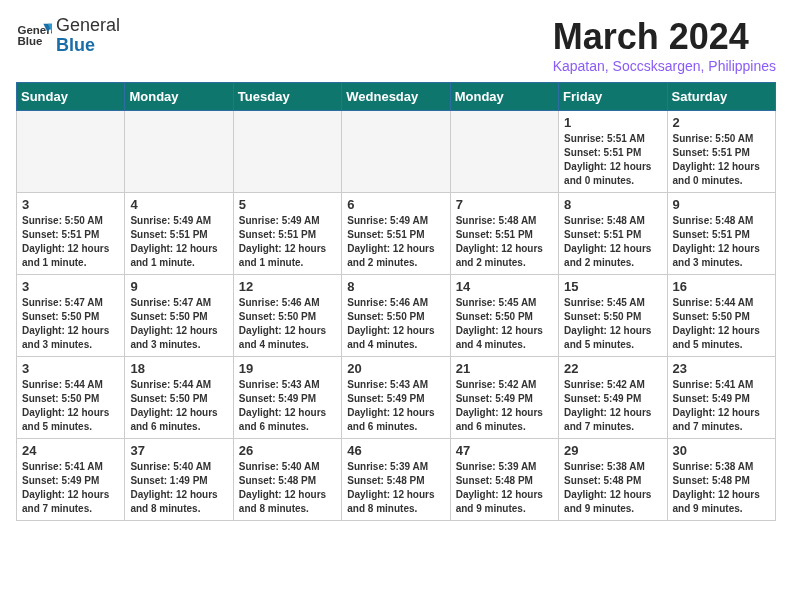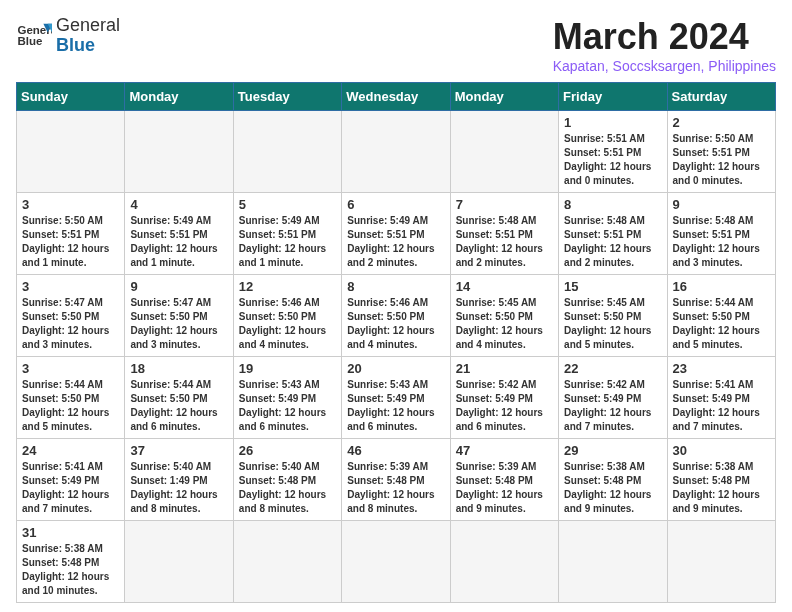--- a/index.html
+++ b/index.html
@@ -342,29 +342,14 @@
 and 9 minutes.</div>
         </td>
         <td>
           <span class="day-number">30</span>
           <div class="day-info">Sunrise: 5:38 AM
 Sunset: 5:48 PM
 Daylight: 12 hours
 and 9 minutes.</div>
         </td>
       </tr>
-      <tr>
-        <td>
-          <span class="day-number">31</span>
-          <div class="day-info">Sunrise: 5:38 AM
-Sunset: 5:48 PM
-Daylight: 12 hours
-and 10 minutes.</div>
-        </td>
-        <td class="empty"></td>
-        <td class="empty"></td>
-        <td class="empty"></td>
-        <td class="empty"></td>
-        <td class="empty"></td>
-        <td class="empty"></td>
-      </tr>
     </tbody>
 </table>
 
 </body></html>

